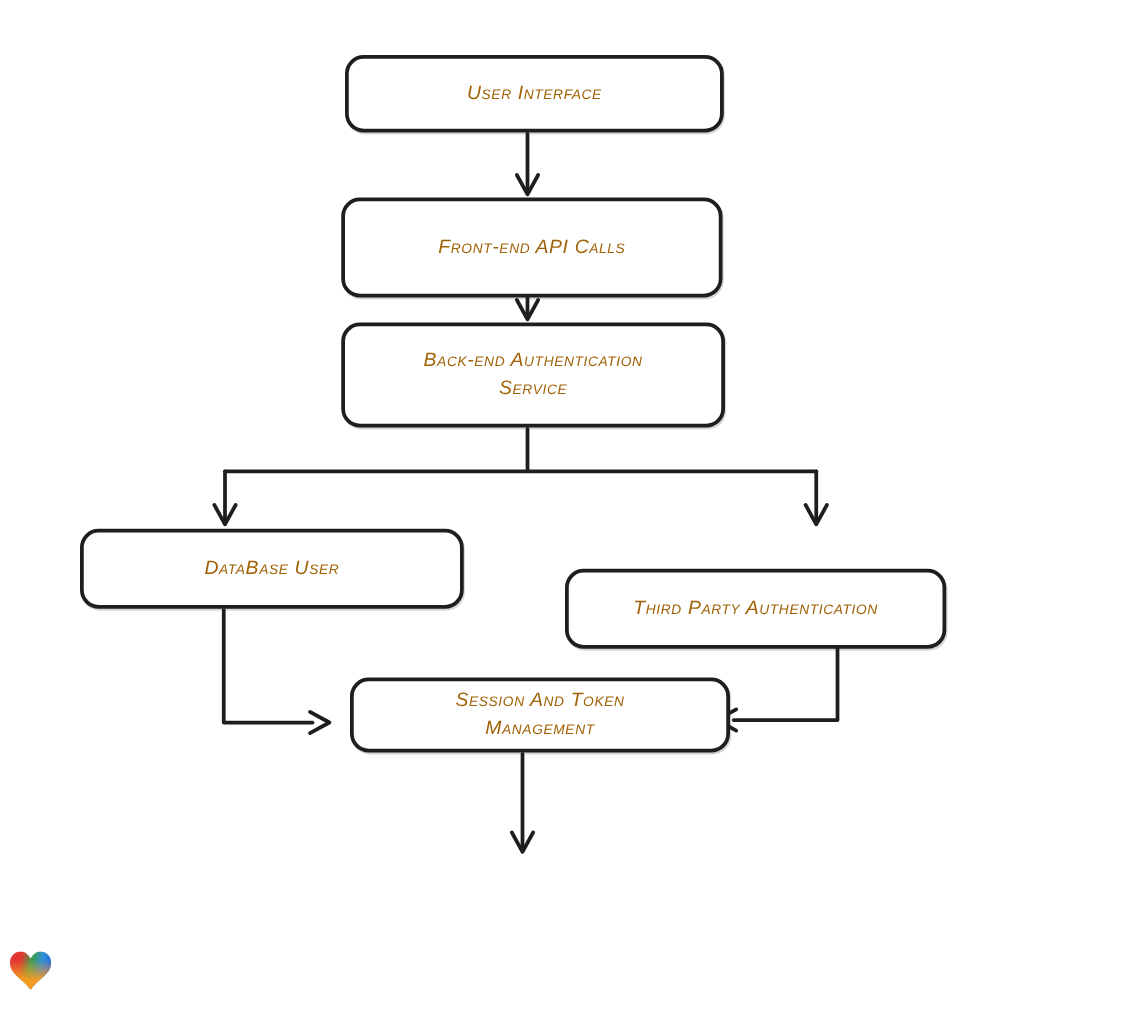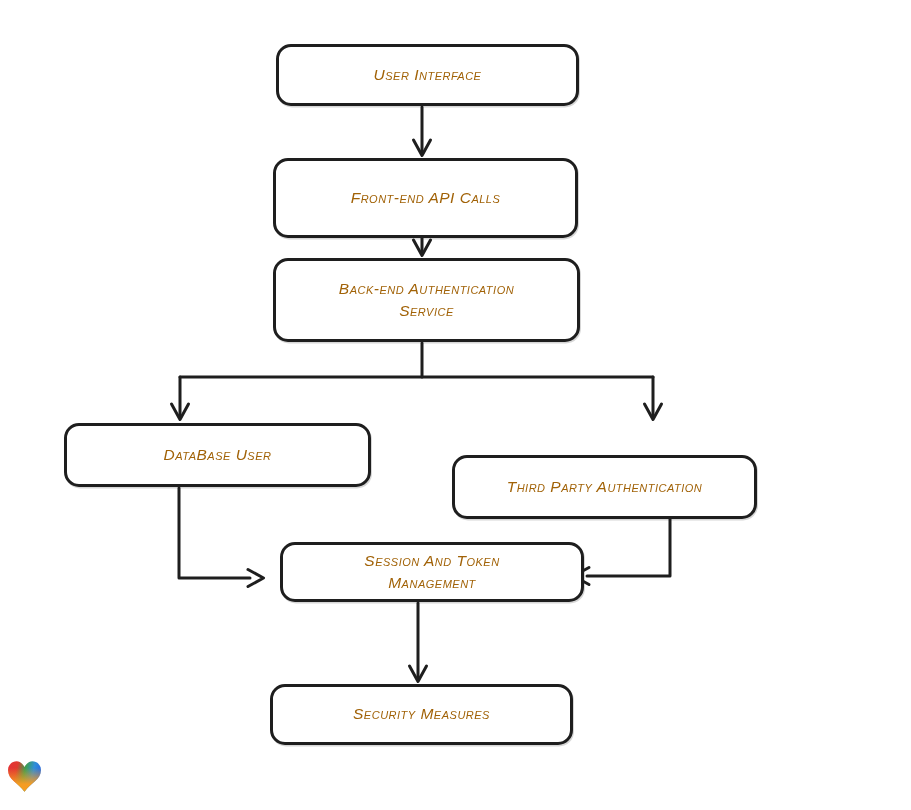--- a/index.html
+++ b/index.html
@@ -111,23 +111,20 @@
 
   <div class="node" style="left:452px; top:423px; width:305px; height:64px;margin-top:32px;">
     <div class="node-label">Third Party Authentication</div>
   </div>
 
   <div class="node" style="left:280px; top:542px; width:304px; height:60px;">
     <div class="node-label">Session And Token
 Management</div>
   </div>
 
-  <div class="node" style="left:270px; top:684px; width:303px; height:61px;">
-    <div class="node-label">Security Measures</div>
-  </div>
 
   <svg class="logo" viewBox="0 0 32 29.6">
     <defs>
       <linearGradient id="heart-h" x1="0" y1="0" x2="1" y2="0.2">
         <stop offset="0" stop-color="#e53238"></stop>
         <stop offset="0.3" stop-color="#e0392f"></stop>
         <stop offset="0.55" stop-color="#3d9f4e"></stop>
         <stop offset="0.8" stop-color="#2f8fd8"></stop>
         <stop offset="1" stop-color="#2b6fe0"></stop>
       </linearGradient>

